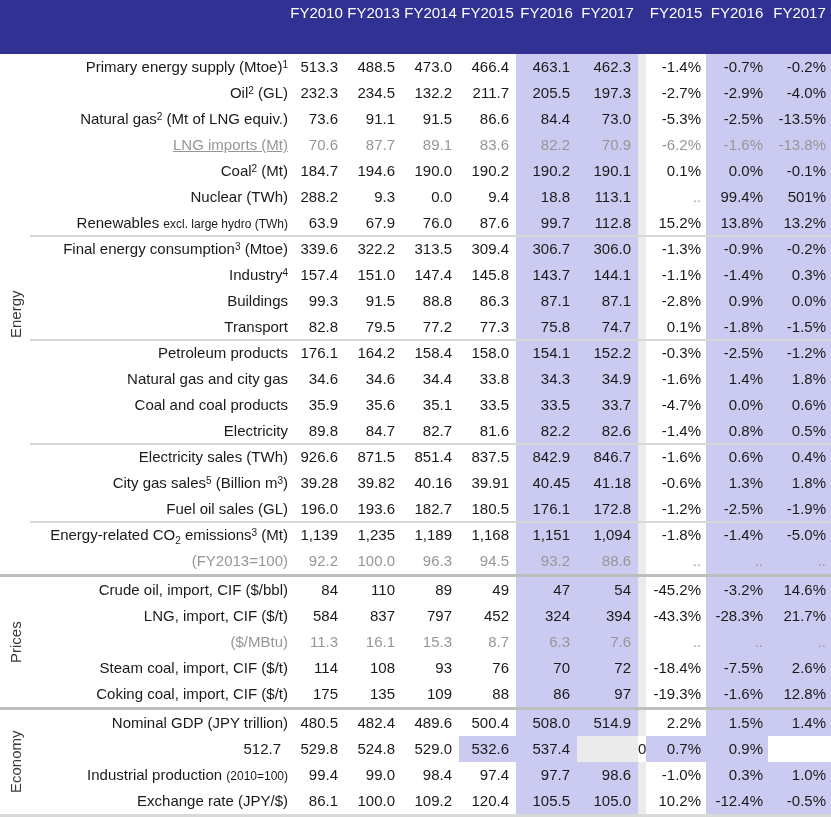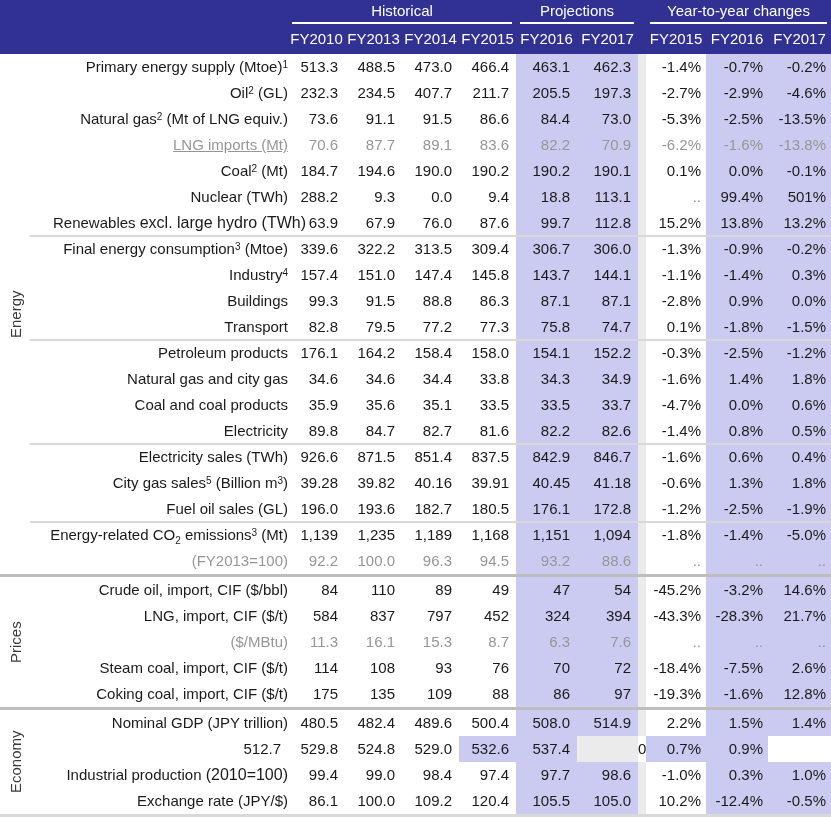--- a/index.html
+++ b/index.html
@@ -32,34 +32,29 @@
   .trow.divider-after::after{content:'';position:absolute;left:30px;right:0;bottom:-1px;height:2px;background:var(--divider);z-index:2;}
   .cell{display:block;line-height:26px;font-size:15px;white-space:nowrap;overflow:visible;}
   .cell.label{text-align:right;}
   .cell.num{text-align:right;padding-right:7px;}
   .cell.chg{padding-right:5px;}
   .cell.hl{background:var(--hl);}
   .cell.gapcol{background:var(--gap);}
   .muted{color:var(--muted);}
   .seg-sup{font-size:10px;vertical-align:top;position:relative;top:-2px;}
   .seg-sub{font-size:10px;vertical-align:sub;}
-  .seg-small{font-size:16px;}
+  .seg-small{font-size:12px;}
   .vlabel{position:absolute;left:2px;top:0;bottom:0;width:26px;writing-mode:vertical-rl;transform:rotate(180deg);display:flex;align-items:center;justify-content:center;font-size:15px;color:#3a3a3a;z-index:3;}
   .bottom-bar{height:5px;background:var(--bottom-bar);}
 </style>
 </head>
 <body>
 
 <div class="page">
   <div class="header">
-    <div class="grid hrow1">
-      <span class="group-label g-hist">Historical</span>
-      <span class="group-label g-proj">Projections</span>
-      <span class="group-label g-yoy">Year-to-year changes</span>
-    </div>
     <div class="grid hrow2" id="fy-row">
         <span class="fy" style="grid-column: 3;">FY2010</span>
         <span class="fy" style="grid-column: 4;">FY2013</span>
         <span class="fy" style="grid-column: 5;">FY2014</span>
         <span class="fy" style="grid-column: 6;">FY2015</span>
         <span class="fy" style="grid-column: 7;">FY2016</span>
         <span class="fy" style="grid-column: 8;">FY2017</span>
         <span class="fy" style="grid-column: 10;">FY2015</span>
         <span class="fy" style="grid-column: 11;">FY2016</span>
         <span class="fy" style="grid-column: 12;">FY2017</span>
@@ -81,28 +76,28 @@
           <span class="cell gapcol"></span>
           <span class="cell num chg">-1.4%</span>
           <span class="cell num chg hl">-0.7%</span>
           <span class="cell num chg hl">-0.2%</span>
         </div>
         <div class="grid trow">
           <span class="cell"></span>
           <span class="cell label" style="padding-left: 23px;"><span>Oil</span><span class="seg-sup">2</span><span> (GL)</span></span>
           <span class="cell num">232.3</span>
           <span class="cell num">234.5</span>
-          <span class="cell num">407.7</span>
+          <span class="cell num">132.2</span>
           <span class="cell num">211.7</span>
           <span class="cell num hl">205.5</span>
           <span class="cell num hl">197.3</span>
           <span class="cell gapcol"></span>
           <span class="cell num chg">-2.7%</span>
           <span class="cell num chg hl">-2.9%</span>
-          <span class="cell num chg hl">-4.6%</span>
+          <span class="cell num chg hl">-4.0%</span>
         </div>
         <div class="grid trow">
           <span class="cell"></span>
           <span class="cell label" style="padding-left: 23px;"><span>Natural gas</span><span class="seg-sup">2</span><span> (Mt of LNG equiv.)</span></span>
           <span class="cell num">73.6</span>
           <span class="cell num">91.1</span>
           <span class="cell num">91.5</span>
           <span class="cell num">86.6</span>
           <span class="cell num hl">84.4</span>
           <span class="cell num hl">73.0</span>

